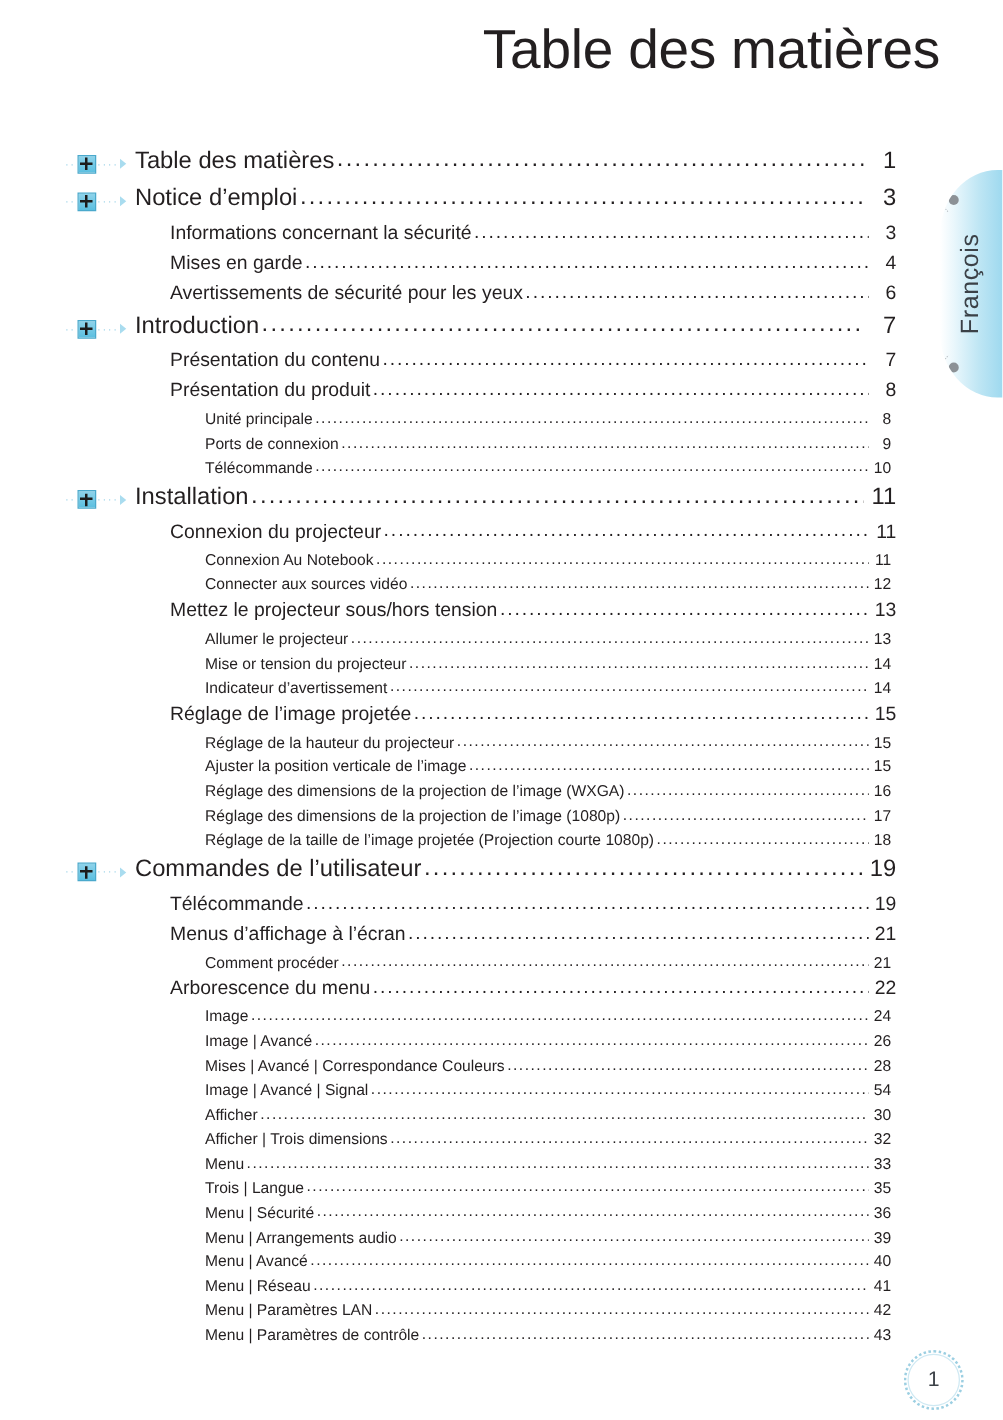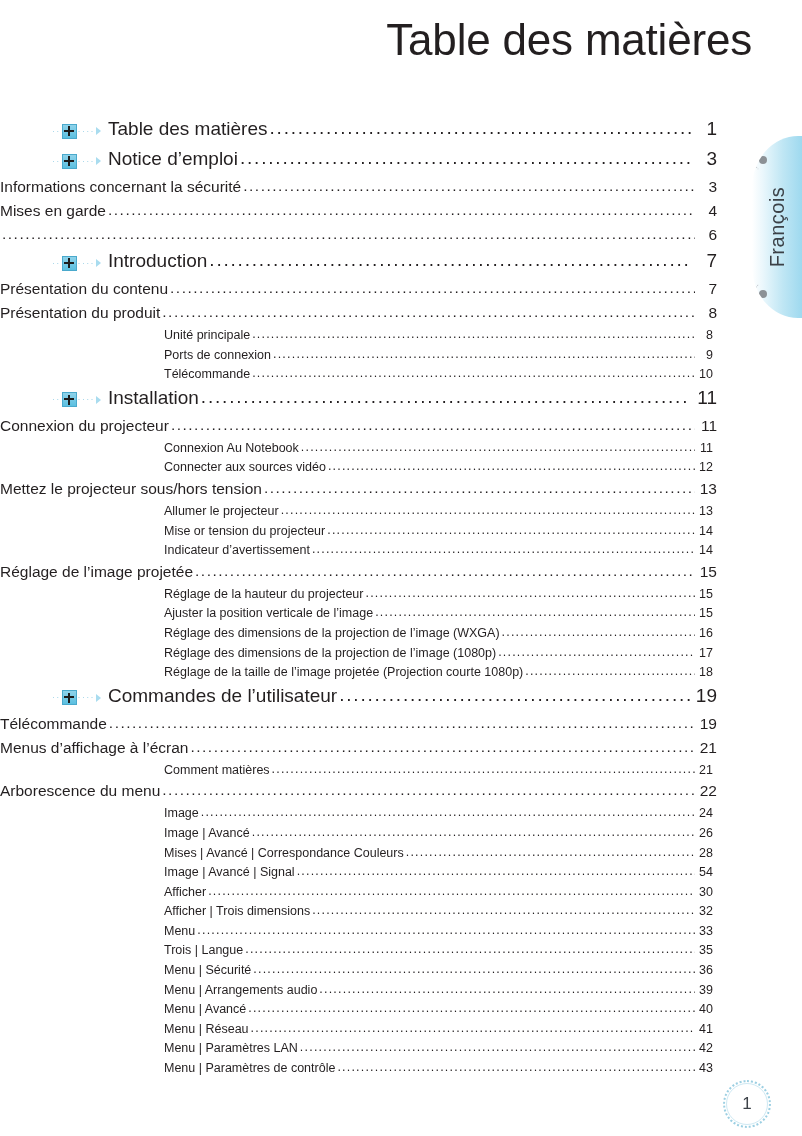--- a/index.html
+++ b/index.html
@@ -151,20 +151,21 @@
     border-bottom: 4px solid transparent;
     border-left: 5px solid #a9dcef;
     margin-left: 1px;
     flex: 0 0 auto;
   }
 
   
   .lvl2 {
     font-size: 15.5px;
     height: 24px;
+    padding-left: 136px;
     padding-right: 35px;
   }
   .lvl2 .toc-page { min-width: 20px; }
   .lvl2 .toc-leader { letter-spacing: 1.5px; position: relative; top: -1px; }
 
   
   .lvl3 {
     font-size: 12.5px;
     height: 19.6px;
     padding-left: 164px;
@@ -235,20 +236,21 @@
       <span class="toc-label">Informations concernant la sécurité</span>
       <span class="toc-leader">........................................................................................................................................................................................................</span>
       <span class="toc-page">3</span>
     </div>
     <div class="toc-row lvl2">
       <span class="toc-label">Mises en garde</span>
       <span class="toc-leader">........................................................................................................................................................................................................</span>
       <span class="toc-page">4</span>
     </div>
     <div class="toc-row lvl2">
+      <span class="toc-label">Avertissements de sécurité pour les yeux</span>
       <span class="toc-leader">........................................................................................................................................................................................................</span>
       <span class="toc-page">6</span>
     </div>
     <div class="toc-row lvl1">
       <div class="bullet-group">
         <span class="bullet-dots-left">··</span>
         <span class="bullet-sq"></span>
         <span class="bullet-dots-right">····</span>
         <span class="bullet-arrow"></span>
       </div>
@@ -372,21 +374,21 @@
       <span class="toc-label">Télécommande</span>
       <span class="toc-leader">........................................................................................................................................................................................................</span>
       <span class="toc-page">19</span>
     </div>
     <div class="toc-row lvl2">
       <span class="toc-label">Menus d’affichage à l’écran</span>
       <span class="toc-leader">........................................................................................................................................................................................................</span>
       <span class="toc-page">21</span>
     </div>
     <div class="toc-row lvl3">
-      <span class="toc-label">Comment matières</span>
+      <span class="toc-label">Comment procéder</span>
       <span class="toc-leader">........................................................................................................................................................................................................</span>
       <span class="toc-page">21</span>
     </div>
     <div class="toc-row lvl2">
       <span class="toc-label">Arborescence du menu</span>
       <span class="toc-leader">........................................................................................................................................................................................................</span>
       <span class="toc-page">22</span>
     </div>
     <div class="toc-row lvl3">
       <span class="toc-label">Image</span>

